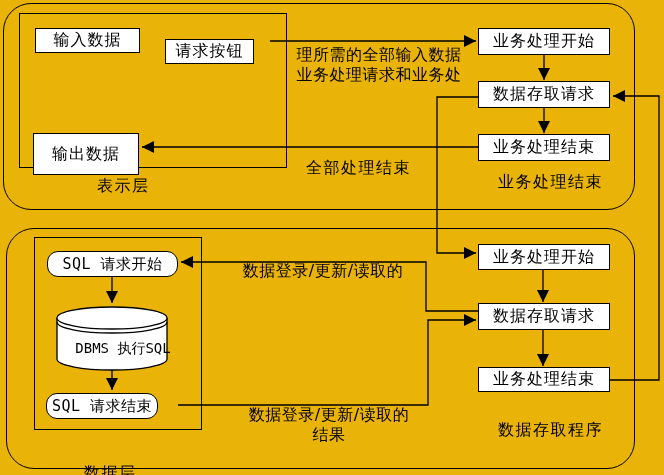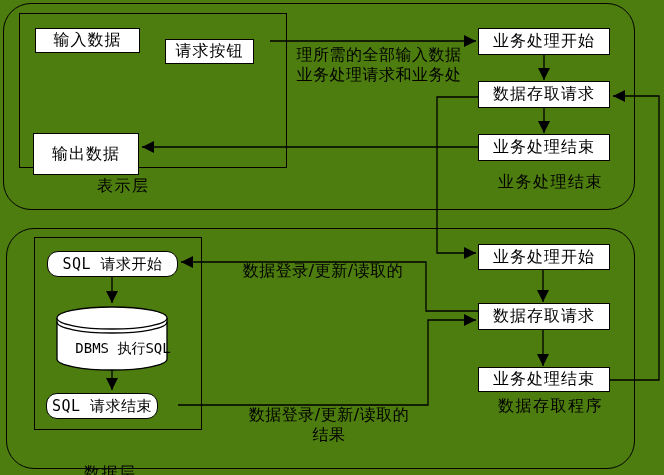--- a/index.html
+++ b/index.html
@@ -1,17 +1,17 @@
 <!DOCTYPE html>
 <html><head>
 <meta charset="utf-8">
 <style>
   html,body{margin:0;padding:0;background:#ffffff;}
   #canvas{
-    position:relative;width:664px;height:475px;background:#4d7c0f;
+    position:relative;width:664px;height:475px;background:#eab308;
     font-family:"DejaVu Sans","Liberation Sans",sans-serif;color:#000;
     overflow:hidden;
   }
   .section{
     position:absolute;border:1px solid #000;border-radius:28px;background:transparent;
   }
   .group-rect{
     position:absolute;border:1px solid #000;background:transparent;
   }
   .node{
@@ -77,30 +77,31 @@
 
   <div class="node" style="left:478px;top:28px;width:132px;height:27px;">业务处理开始</div>
   <div class="node" style="left:478px;top:81px;width:132px;height:27px;">数据存取请求</div>
   <div class="node" style="left:478px;top:134px;width:132px;height:27px;">业务处理结束</div>
   <div class="lbl" style="left:498px;top:172px;">业务处理结束</div>
 
   <div class="edge-lbl" style="left:288px;top:45px;width:182px;">
     <div>理所需的全部输入数据</div>
     <div>业务处理请求和业务处</div>
   </div>
+  <div class="lbl" style="left:306px;top:158px;">全部处理结束</div>
 
   <div class="node mono" style="left:47px;top:251px;width:131px;height:26px;">SQL 请求开始</div>
   <div class="dbms-lbl" style="left:50px;top:340px;width:110px;padding-left:18px;">DBMS 执行SQL</div>
   <div class="node mono" style="left:46px;top:393px;width:112px;height:26px;">SQL 请求结束</div>
   <div class="lbl" style="left:84px;top:463px;">数据层</div>
 
   <div class="node" style="left:478px;top:244px;width:132px;height:26px;">业务处理开始</div>
   <div class="node" style="left:478px;top:303px;width:132px;height:27px;">数据存取请求</div>
   <div class="node" style="left:478px;top:367px;width:132px;height:25px;">业务处理结束</div>
-  <div class="lbl" style="left:498px;top:396px;font-family:Liberation Mono, monospace;">数据存取程序</div>
+  <div class="lbl" style="left:498px;top:420px;font-family:Liberation Mono, monospace;">数据存取程序</div>
 
   <div class="edge-lbl" style="left:235px;top:261px;width:176px;">
     <div>数据登录/更新/读取的</div>
   </div>
   <div class="edge-lbl" style="left:241px;top:405px;width:176px;">
     <div>数据登录/更新/读取的</div>
     <div>结果</div>
   </div>
 
 </div>

